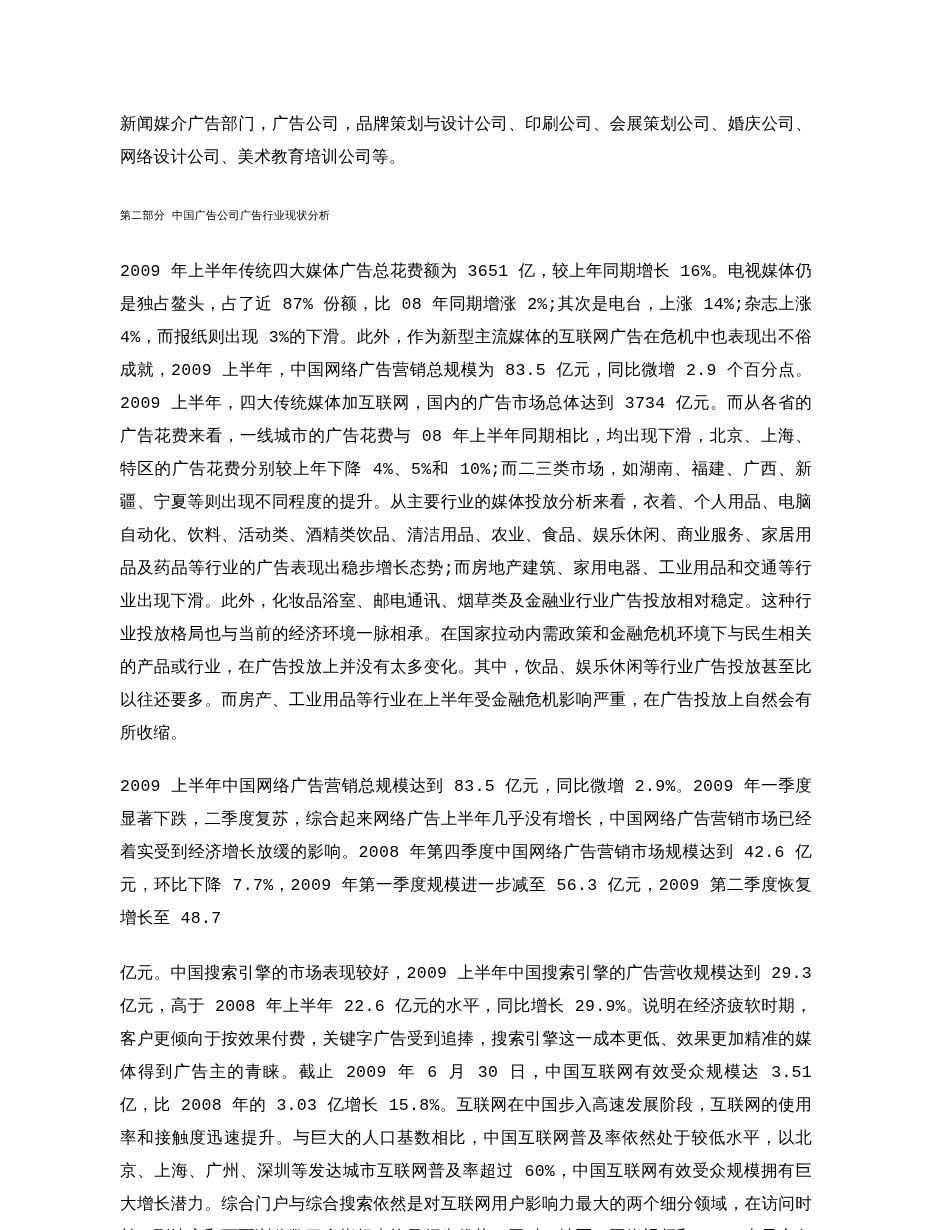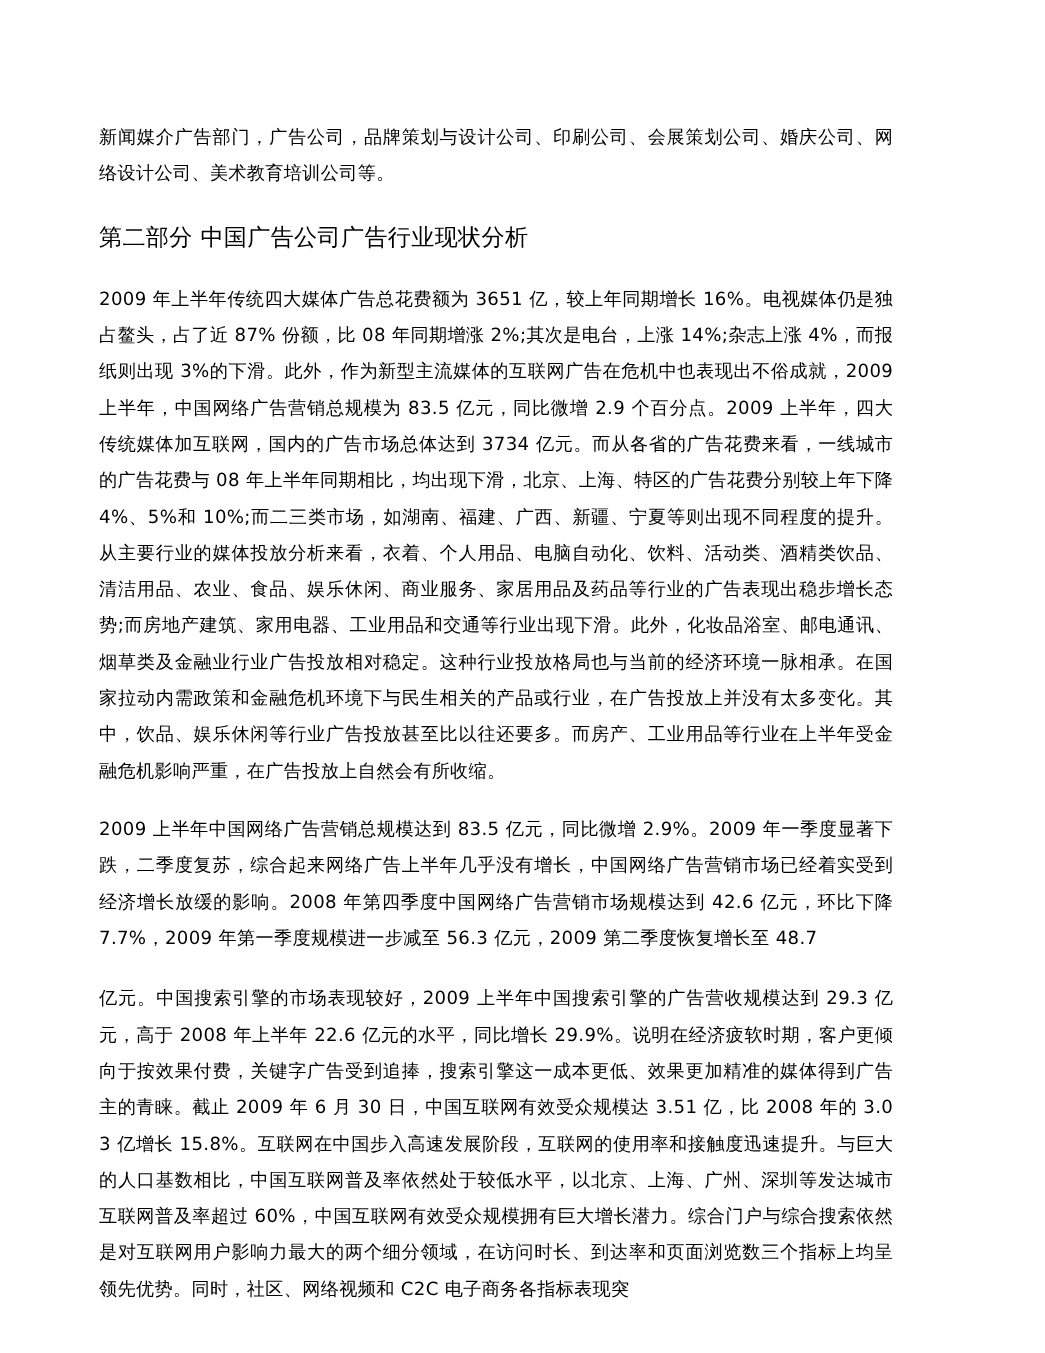--- a/index.html
+++ b/index.html
@@ -11,37 +11,38 @@
     width: 950px;
     height: 1230px;
     font-family: "DejaVu Sans", "Liberation Sans", sans-serif;
     color: #000000;
     overflow: hidden;
   }
   .page {
     box-sizing: border-box;
     width: 950px;
     height: 1230px;
-    padding: 108px 138px 0 90px;
+    padding: 108px 138px 0 120px;
     position: relative;
+    font-family: Liberation Mono, monospace;
   }
   .para {
     font-size: 16.5px;
     line-height: 33px;
     text-align: justify;
     text-justify: inter-ideograph;
     margin: 0 0 20px 0;
     letter-spacing: 0.3px;
     word-break: break-all;
   }
   .para.first {
     margin-bottom: 26px;
   }
   .heading {
-    font-size: 21px;
+    font-size: 11px;
     line-height: 33px;
     margin: 0 0 22px 0;
     letter-spacing: 0.3px;
   }
   .para.tight {
     margin-bottom: 22px;
   }
   .para.last {
     margin-bottom: 0;
   }

